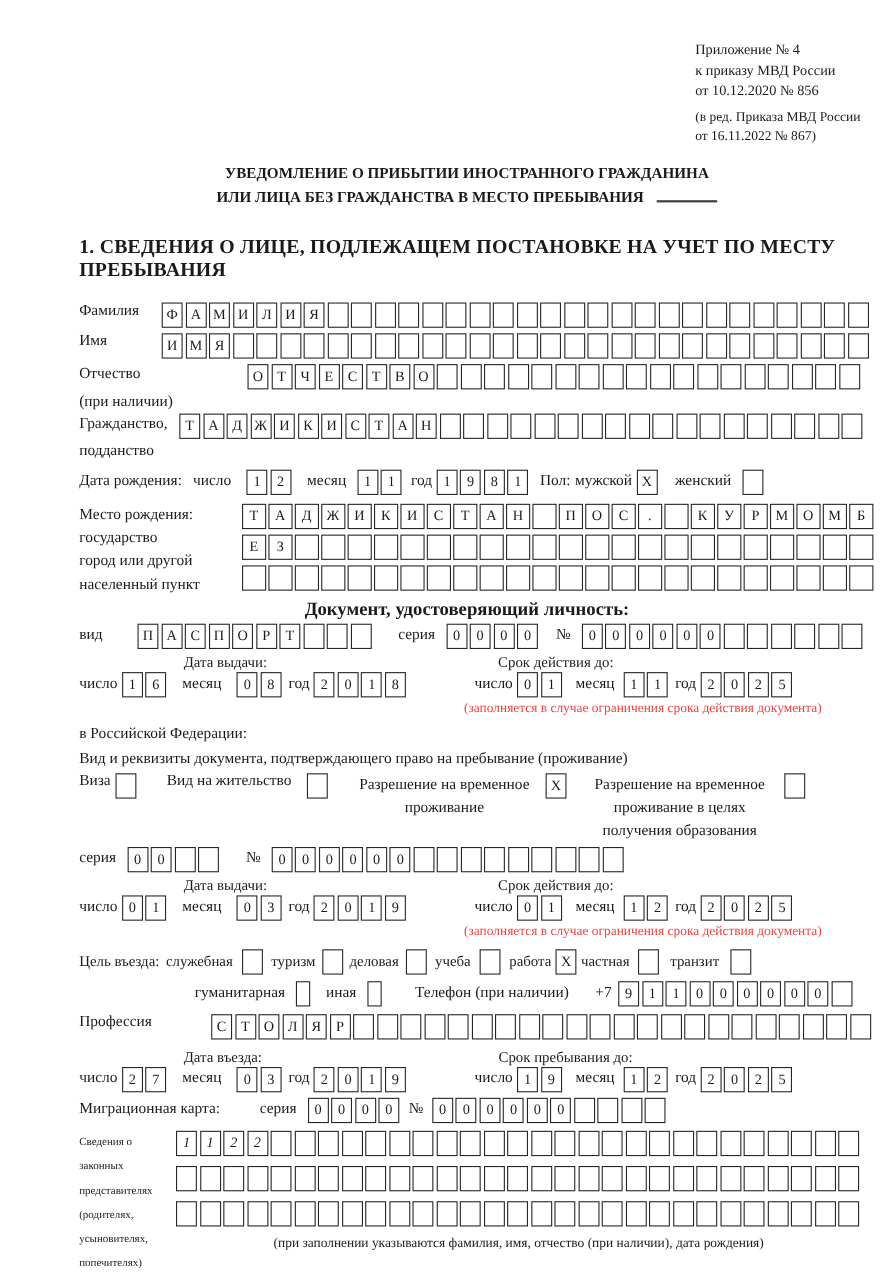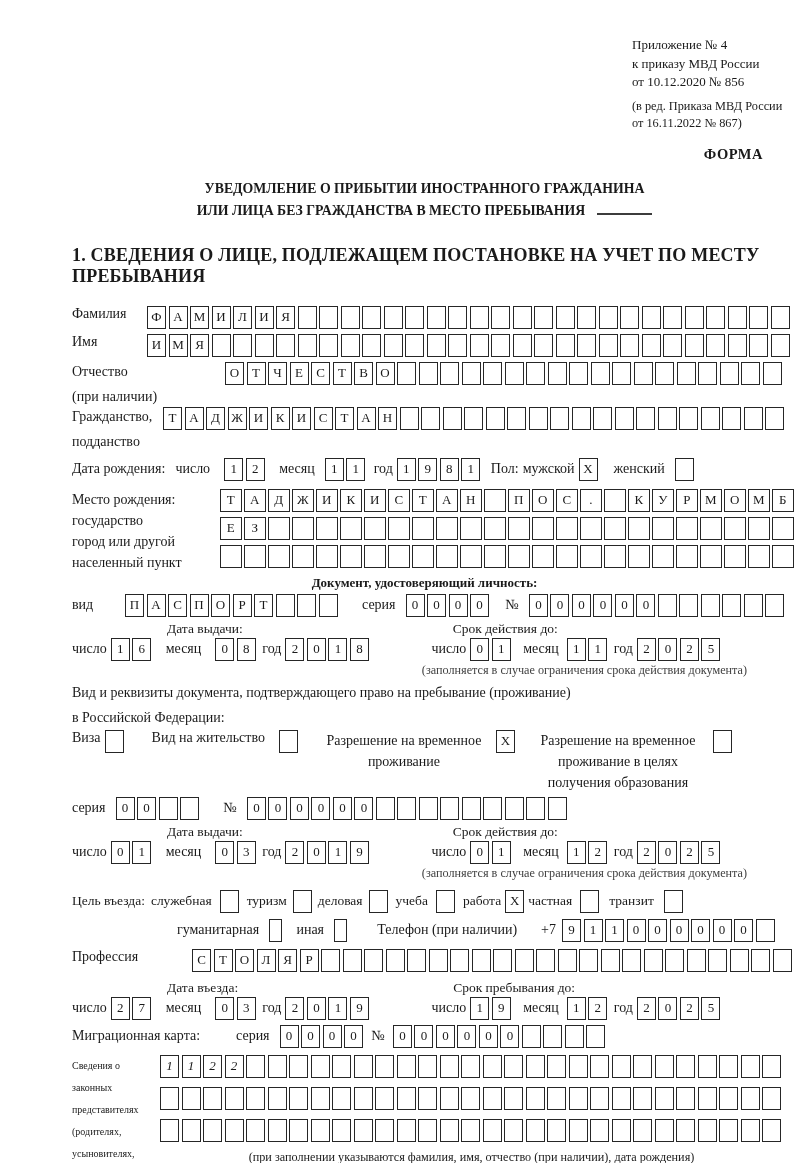--- a/index.html
+++ b/index.html
@@ -23,22 +23,22 @@
   .cells{flex:none;white-space:nowrap;line-height:0;}
   .cell{
     display:inline-block;box-sizing:border-box;width:19px;height:23px;
     border:1.7px solid #262626;margin-right:2.5px;background:#fff;
     text-align:center;font-size:13px;line-height:20px;vertical-align:top;
   }
   .w24 .cell{width:21.5px;}
   .check{margin-right:0;}
   .optwrap{flex:none;text-align:center;line-height:21px;font-size:14px;}
   .hdrline{font-size:13.5px;margin-top:4px;display:flex;}
-  .note{font-size:12.2px;text-align:right;padding-right:30px;margin-top:2px;color:#404040;}
-  .center-bold{text-align:center;font-weight:bold;font-size:13px;}.ml4{margin-left:4px}.ml6{margin-left:6px}.ml8{margin-left:8px}
+  .note{font-size:12.2px;text-align:right;padding-right:30px;margin-top:2px;color:#ef4444;}
+  .center-bold{text-align:center;font-weight:bold;font-size:17px;}.ml4{margin-left:4px}.ml6{margin-left:6px}.ml8{margin-left:8px}
   .ml10{margin-left:10px}.ml12{margin-left:12px}.ml14{margin-left:14px}.ml16{margin-left:16px}.ml20{margin-left:20px}.ml22{margin-left:22px}.ml24{margin-left:24px}
   .ml28{margin-left:28px}.ml30{margin-left:30px}.ml36{margin-left:36px}.ml60{margin-left:60px}
   .ml95{margin-left:95px}.ml105{margin-left:105px}.ml210{margin-left:210px}.ml215{margin-left:215px}
   
   .w75{width:75px;flex:none}.w91{width:91px;flex:none}.w120{width:120px;flex:none}
   .w148{width:148px;flex:none}.w153{width:153px;flex:none}.w53{width:53px;flex:none}
   .repslbl{width:88px;flex:none;font-size:10px;line-height:22px;}
   .repsrow{margin-bottom:9px;font-style:italic;}
   .repsnote{width:623px;text-align:center;font-size:12.2px;margin-top:8px;}
   .tight{font-size:13.5px;}
@@ -51,21 +51,20 @@
   <div class="annex">
     <div>Приложение № 4</div>
     <div>к приказу МВД России</div>
     <div>от 10.12.2020 № 856</div>
     <div class="amend">
       <div>(в ред. Приказа МВД России</div>
       <div>от 16.11.2022 № 867)</div>
     </div>
   </div>
 
-  <div class="forma">ФОРМА</div>
 
   <div class="title">
     <div>УВЕДОМЛЕНИЕ О ПРИБЫТИИ ИНОСТРАННОГО ГРАЖДАНИНА</div>
     <div><span>ИЛИ ЛИЦА БЕЗ ГРАЖДАНСТВА В МЕСТО ПРЕБЫВАНИЯ</span><span class="title-underline"></span></div>
   </div>
 
   <div class="section1">1. СВЕДЕНИЯ О ЛИЦЕ, ПОДЛЕЖАЩЕМ ПОСТАНОВКЕ НА УЧЕТ ПО МЕСТУ ПРЕБЫВАНИЯ</div>
 
   <div class="frow top" style="margin-top:19px">
     <span class="lbl w75">Фамилия</span>
@@ -148,22 +147,22 @@
     <span class="lbl ml60">число</span>
     <span class="cells ml4"><span class="cell">0</span><span class="cell">1</span></span>
     <span class="lbl ml10">месяц</span>
     <span class="cells ml8"><span class="cell">1</span><span class="cell">1</span></span>
     <span class="lbl ml4">год</span>
     <span class="cells ml4"><span class="cell">2</span><span class="cell">0</span><span class="cell">2</span><span class="cell">5</span></span>
   </div>
 
   <div class="note">(заполняется в случае ограничения срока действия документа)</div>
 
+  <div style="font-size:14px;margin-top:9px">в Российской Федерации:</div>
   <div style="font-size:14px;margin-top:7px">Вид и реквизиты документа, подтверждающего право на пребывание (проживание)</div>
-  <div style="font-size:14px;margin-top:9px">в Российской Федерации:</div>
 
   <div class="frow top" style="margin-top:4px">
     <span class="lbl">Виза</span>
     <span class="cell check ml4"></span>
     <span class="lbl ml28">Вид на жительство</span>
     <span class="cell check ml14"></span>
     <div class="optwrap ml20" style="width:172px">Разрешение на временное проживание</div>
     <span class="cell check ml6">X</span>
     <div class="optwrap ml12" style="width:182px">Разрешение на временное проживание в целях получения образования</div>
     <span class="cell check ml4"></span>

